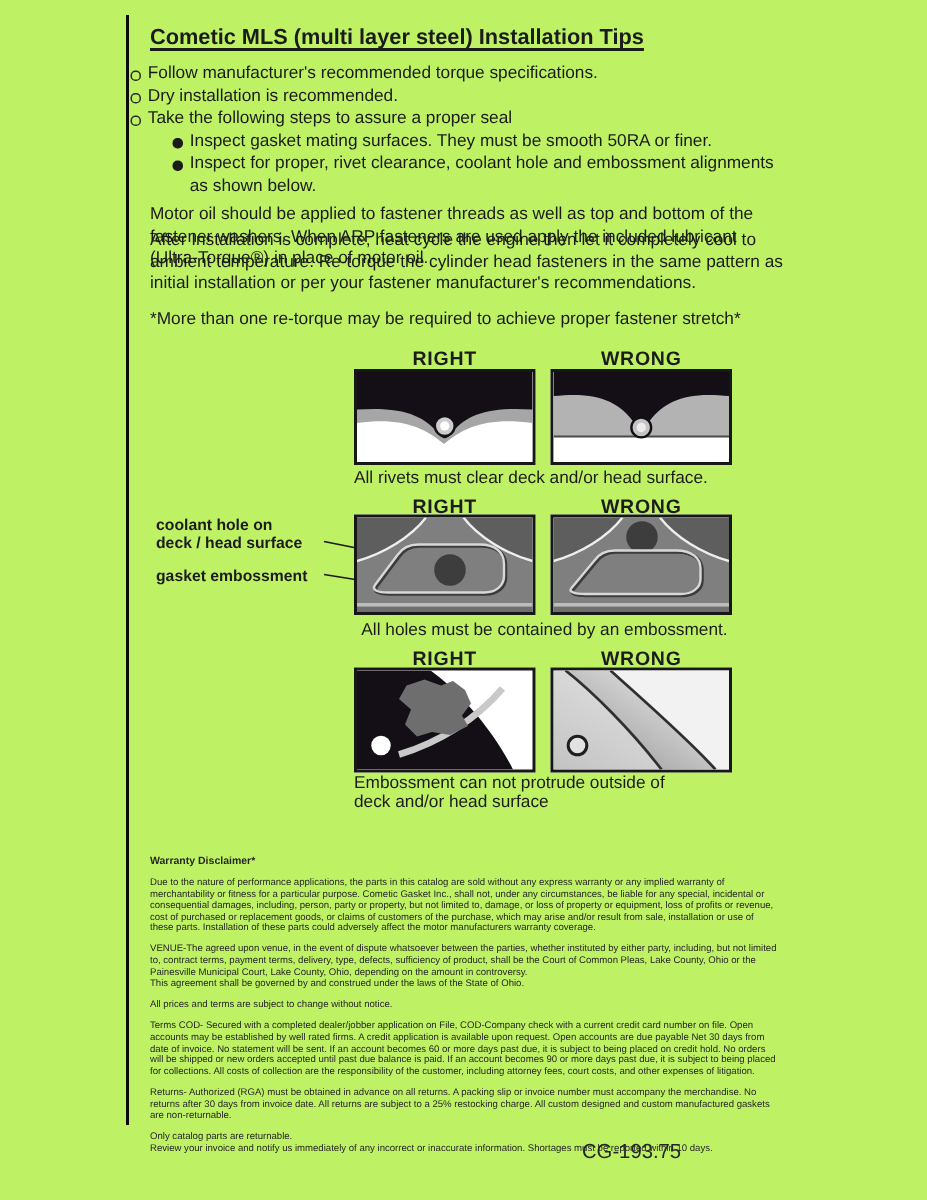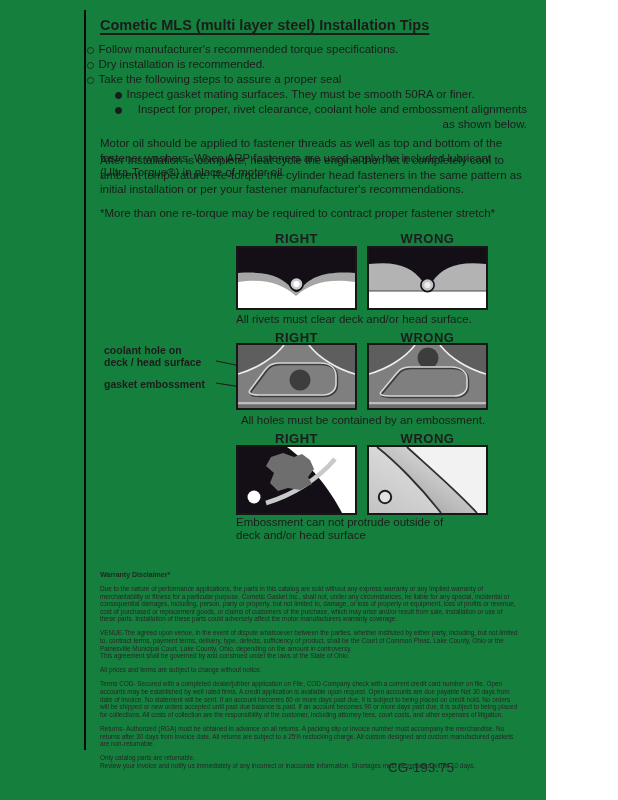--- a/index.html
+++ b/index.html
@@ -1,28 +1,28 @@
 <!DOCTYPE html>
 <html><head>
 <meta charset="utf-8">
 <style>
   html,body{margin:0;padding:0;background:#ffffff;}
-  .page{position:relative;width:546px;height:800px;background:#15803d;overflow:hidden;
+  .page{position:relative;width:618px;height:800px;background:#bef264;overflow:hidden;
         font-family:"Liberation Sans",sans-serif;color:#1b1b1b;}
   .vrule{position:absolute;left:84px;top:10px;width:2px;height:740px;background:#0a0a0a;}
 
   .title{position:absolute;left:100px;top:17px;margin:0;font-size:14.5px;font-weight:700;
          text-decoration:underline;text-decoration-thickness:1.5px;text-underline-offset:3px;}
 
   .bullets{position:absolute;left:87px;top:42px;width:440px;}
   .b{display:flex;align-items:flex-start;font-size:11.5px;line-height:15px;}
   .b .marker{flex:0 0 auto;width:4.5px;height:4.5px;border-radius:50%;margin:5px 5px 0 0;}
   .marker.hollow{border:1px solid #2a2a2a;background:transparent;}
   .marker.filled{background:#1b1b1b;border:1px solid #1b1b1b;}
-  .b.sub{margin-left:28px;text-align:right;}
+  .b.sub{margin-left:28px;}
 
   .diesel-h{position:absolute;left:100px;top:118px;margin:0;font-size:12.5px;font-weight:700;}
   .para{position:absolute;left:100px;width:424px;margin:0;font-size:11.5px;line-height:14.5px;}
   .p1{top:136px;} .p2{top:153px;} .p3{top:206px;}
 
   .fig{position:absolute;width:254px;}
   .fig1{left:236px;top:231px;} .fig2{left:236px;top:330px;} .fig3{left:236px;top:431px;}
   .flabel{position:absolute;top:0;font-size:13px;font-weight:700;letter-spacing:.5px;text-align:center;color:#1c1c1c;}
   .flabel.rt{left:0;width:121px;} .flabel.wr{left:131px;width:121px;}
   .panel{position:absolute;width:117px;height:60px;border:2px solid #171717;background:#fff;}
@@ -72,21 +72,21 @@
       <span>Inspect gasket mating surfaces.  They must be smooth 50RA or finer.</span>
     </div>
     <div class="b sub">
       <span class="marker filled"></span>
       <span>Inspect for proper, rivet clearance, coolant hole and embossment alignments as shown below.</span>
     </div>
   </div>
 
   <p class="para p1">Motor oil should be applied to fastener threads as well as top and bottom of the fastener washers. When ARP fasteners are used apply the included lubricant (Ultra-Torque®) in place of motor oil.</p>
   <p class="para p2">After Installation is complete, heat cycle the engine then let it completely cool to ambient temperature. Re-torque the cylinder head fasteners in the same pattern as initial installation or per your fastener manufacturer's recommendations.</p>
-  <p class="para p3">*More than one re-torque may be required to contract proper fastener stretch*</p>
+  <p class="para p3">*More than one re-torque may be required to achieve proper fastener stretch*</p>
 
   <div class="fig fig1">
     <div class="flabel rt">RIGHT</div>
     <div class="flabel wr">WRONG</div>
     <div class="panel left">
       <svg viewBox="0 0 117 60" preserveAspectRatio="none">
         <rect width="117" height="60" fill="#ffffff"></rect>
         <path d="M0,24 C28,21 44,26 58,40 C72,26 88,21 117,24 L117,34 C88,30 72,36 58,48 C44,36 28,30 0,34 Z" fill="#a6a6a6"></path>
         <path d="M0,0 H117 V25 C86,23 72,29 62,42 C60,44.8 57,44.8 55,42 C45,29 31,23 0,25 Z" fill="#140f17"></path>
         <g>

